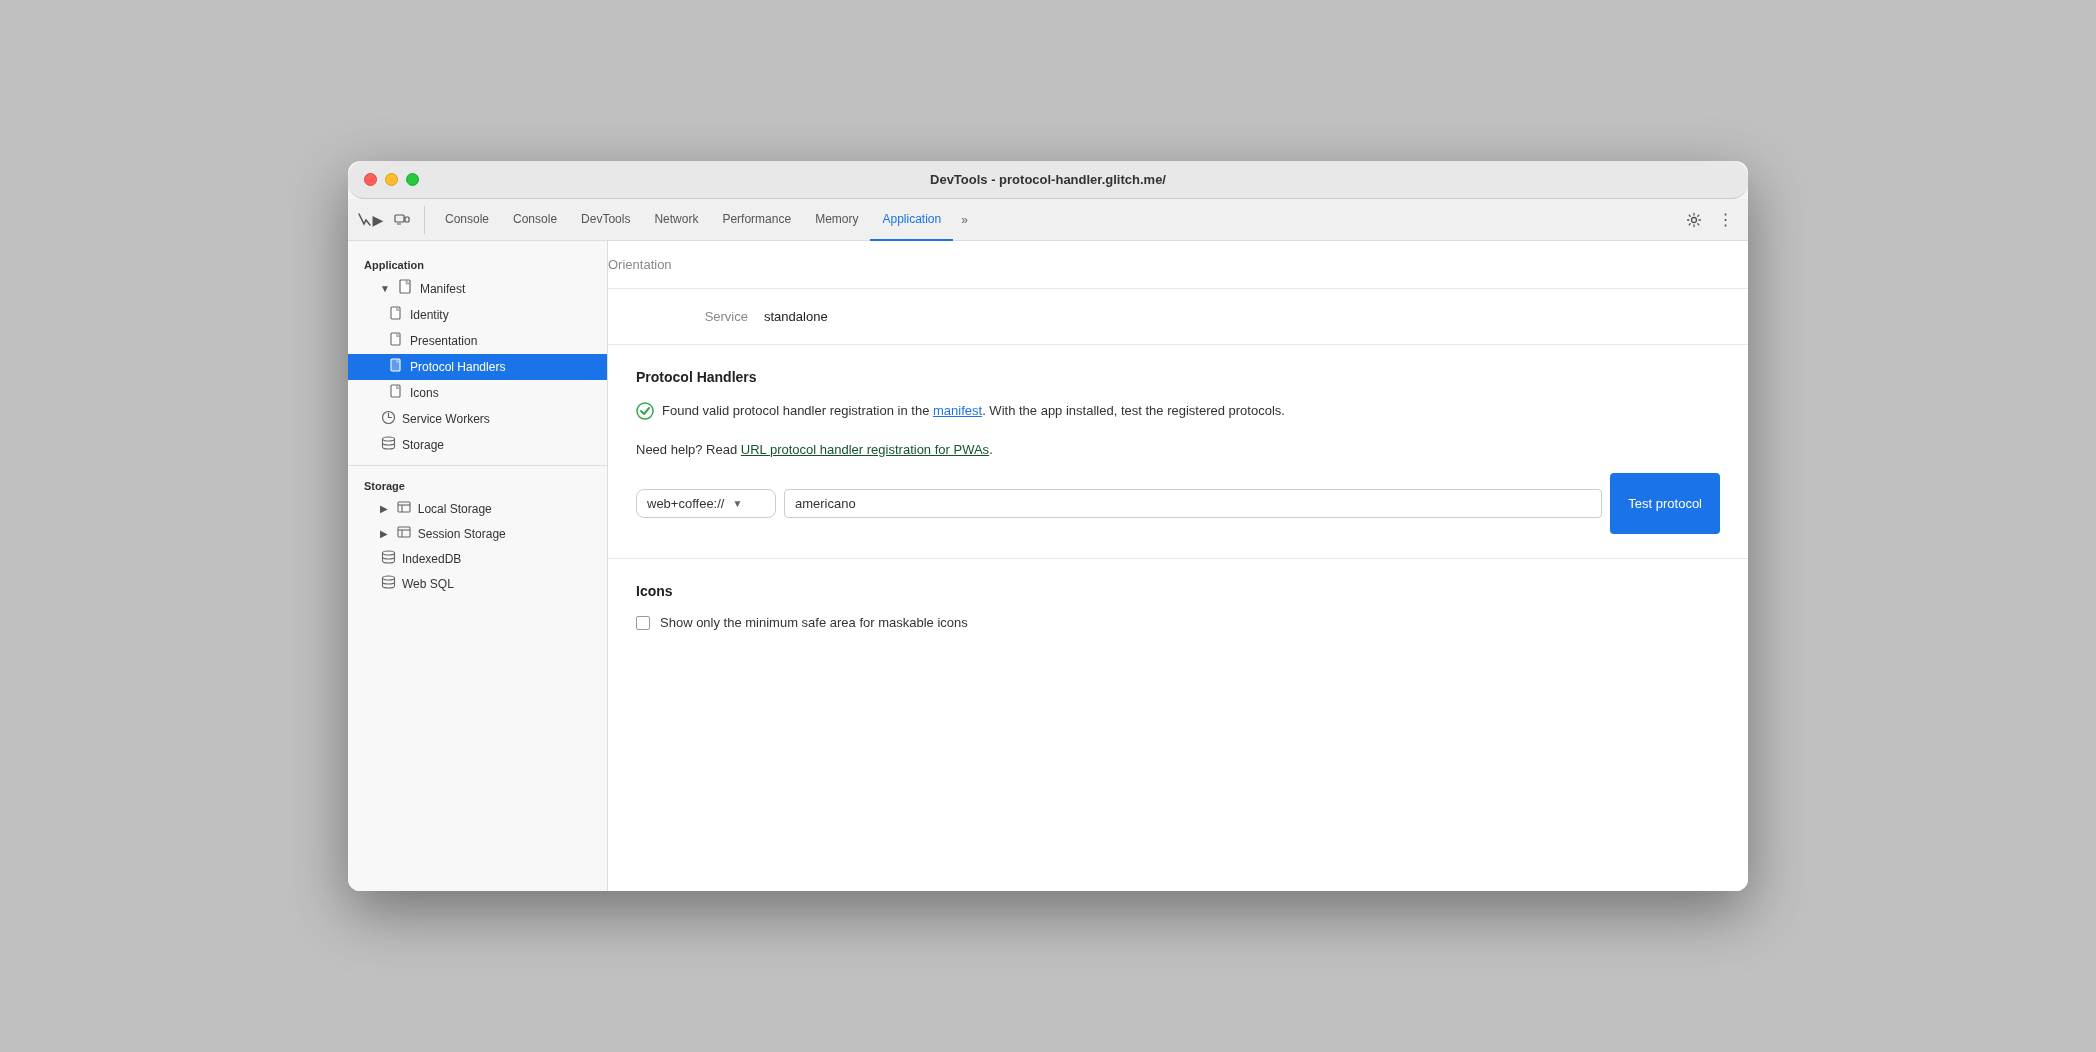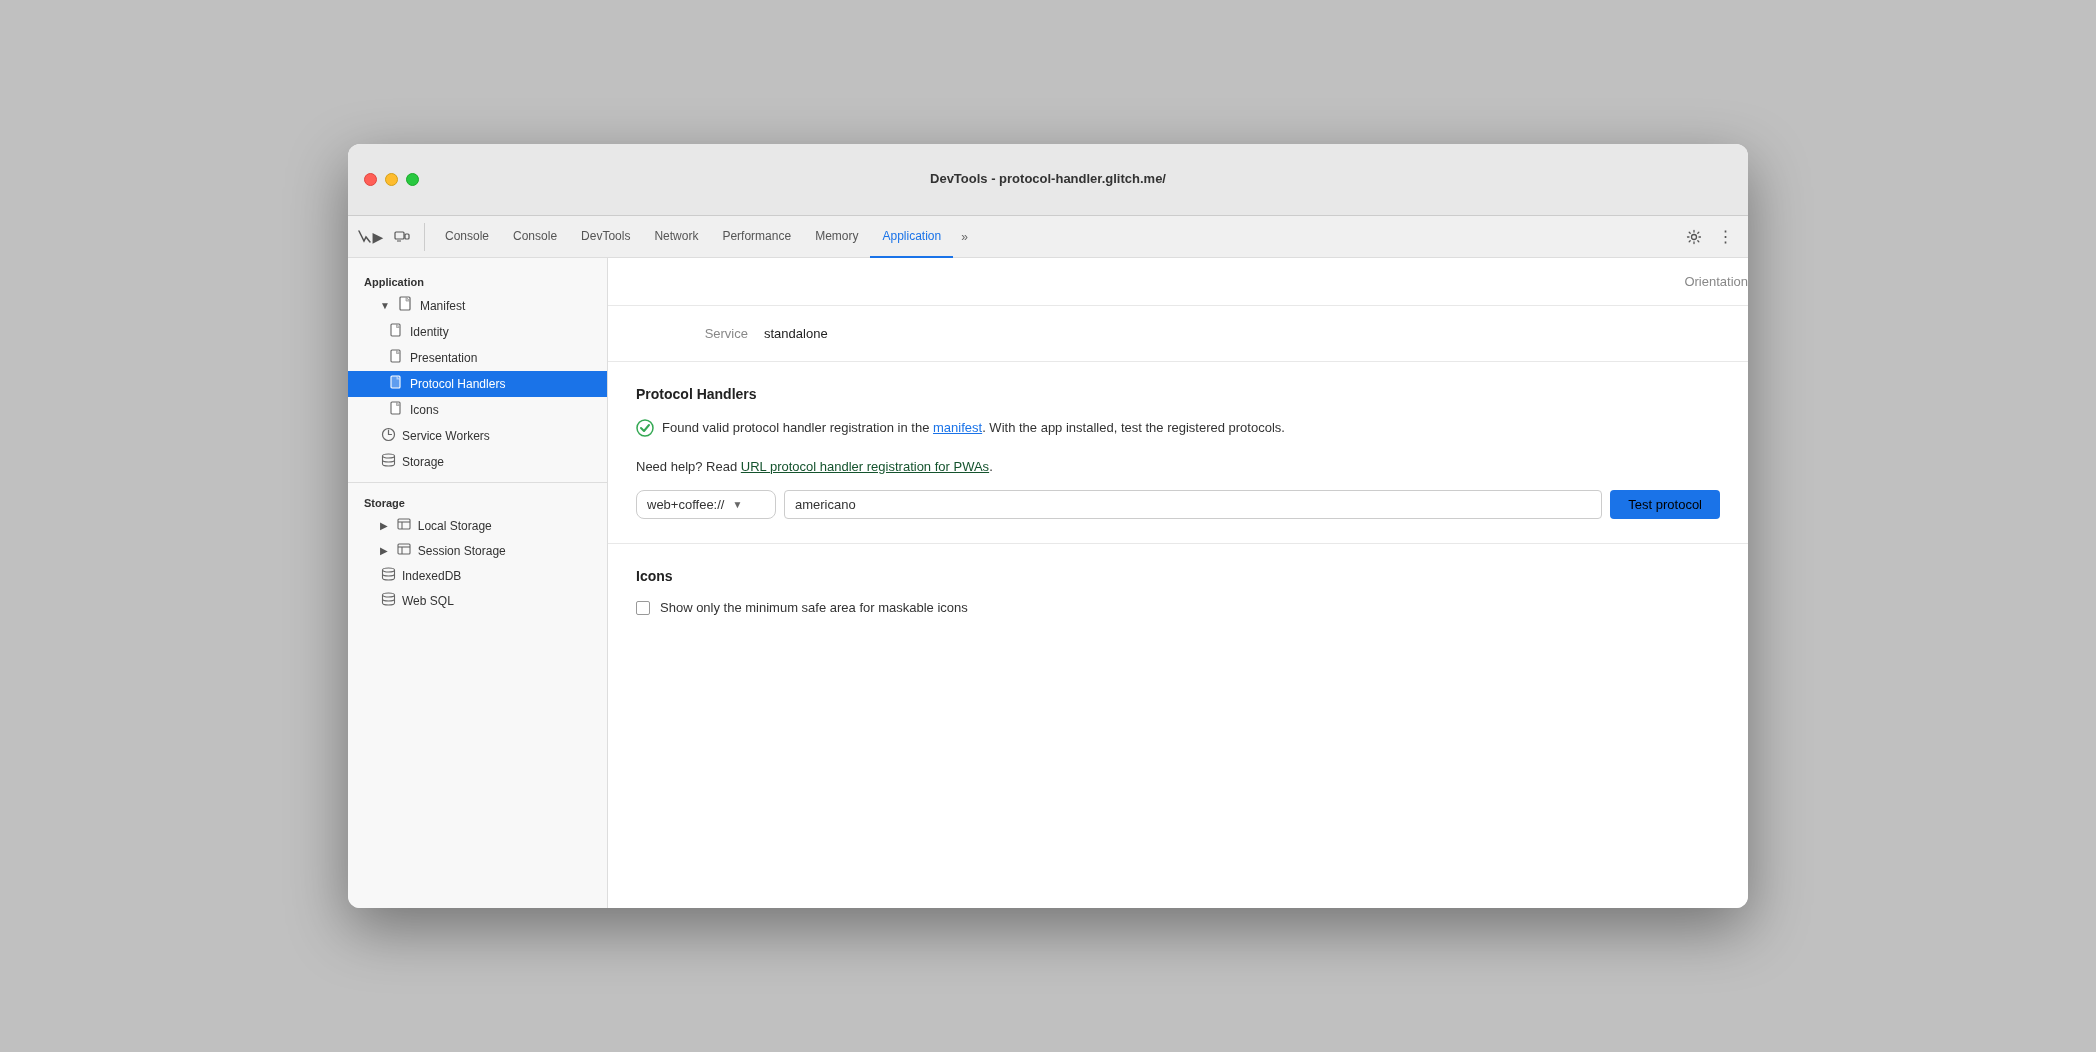--- a/index.html
+++ b/index.html
@@ -17,24 +17,25 @@
       background: #f5f5f5;
       border-radius: 12px;
       box-shadow: 0 20px 60px rgba(0,0,0,0.4);
       overflow: hidden;
     }
 
     
     .titlebar {
       background: #e8e8e8;
       border-bottom: 1px solid #ccc;
-      padding: 29px 16px;
-      display: flex;
-      align-items: flex-end;
+      padding: 12px 16px;
+      display: flex;
+      align-items: center;
       position: relative;
+      border-radius: 16px;
     }
     .traffic-lights {
       display: flex;
       gap: 8px;
     }
     .tl {
       width: 13px;
       height: 13px;
       border-radius: 50%;
     }
@@ -179,21 +180,21 @@
 
     
     .content {
       flex: 1;
       background: white;
       overflow-y: auto;
       padding: 0;
     }
     .orientation-row {
       display: flex;
-      justify-content: flex-end;
+      justify-content: flex-start;
       padding: 16px 0;
       color: #888;
       font-size: 13px;
       border-bottom: 1px solid #e8e8e8;
     }
     .display-row {
       display: flex;
       align-items: center;
       padding: 20px 60px;
       gap: 16px;
@@ -269,24 +270,24 @@
       flex: 1;
       border: 1px solid #ccc;
       border-radius: 4px;
       padding: 6px 10px;
       font-size: 13px;
       color: #333;
       outline: none;
     }
     .ph-test-btn {
       background: #1a73e8;
-      color: #000000;
+      color: #ffffff;
       border: none;
       border-radius: 4px;
-      padding: 7px 18px;
+      padding: 23px 18px;
       font-size: 13px;
       font-weight: 500;
       cursor: pointer;
       white-space: nowrap;
     }
     .link-text {
       color: #1a73e8;
       text-decoration: underline;
       cursor: pointer;
     }

